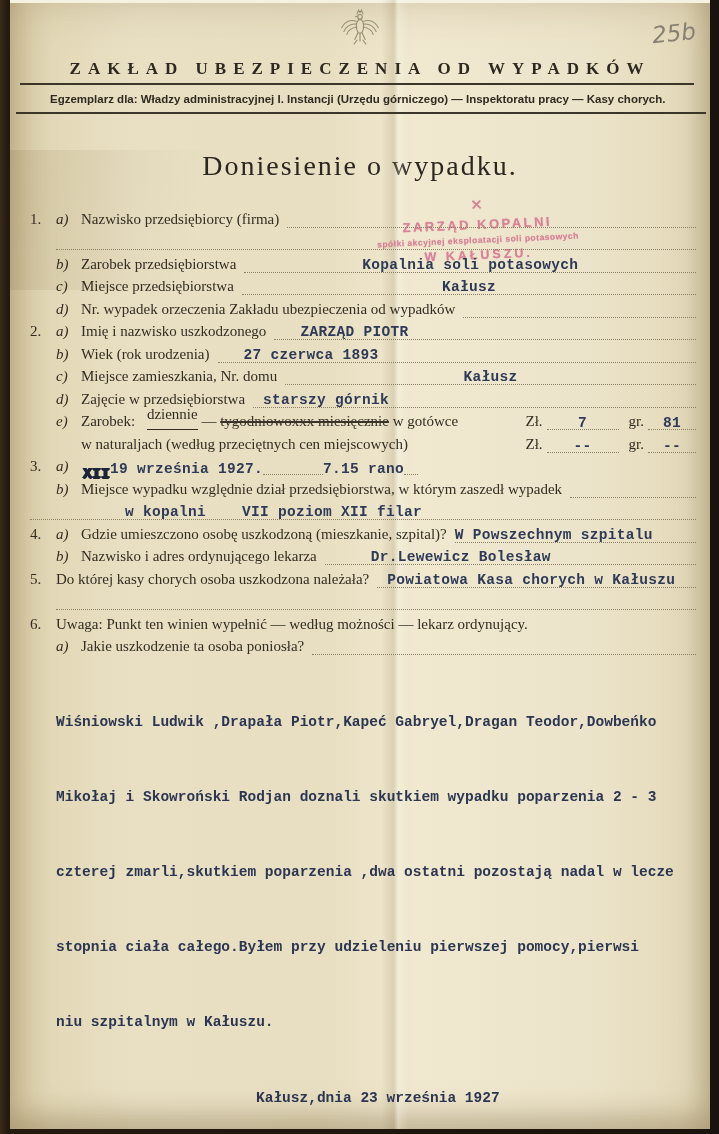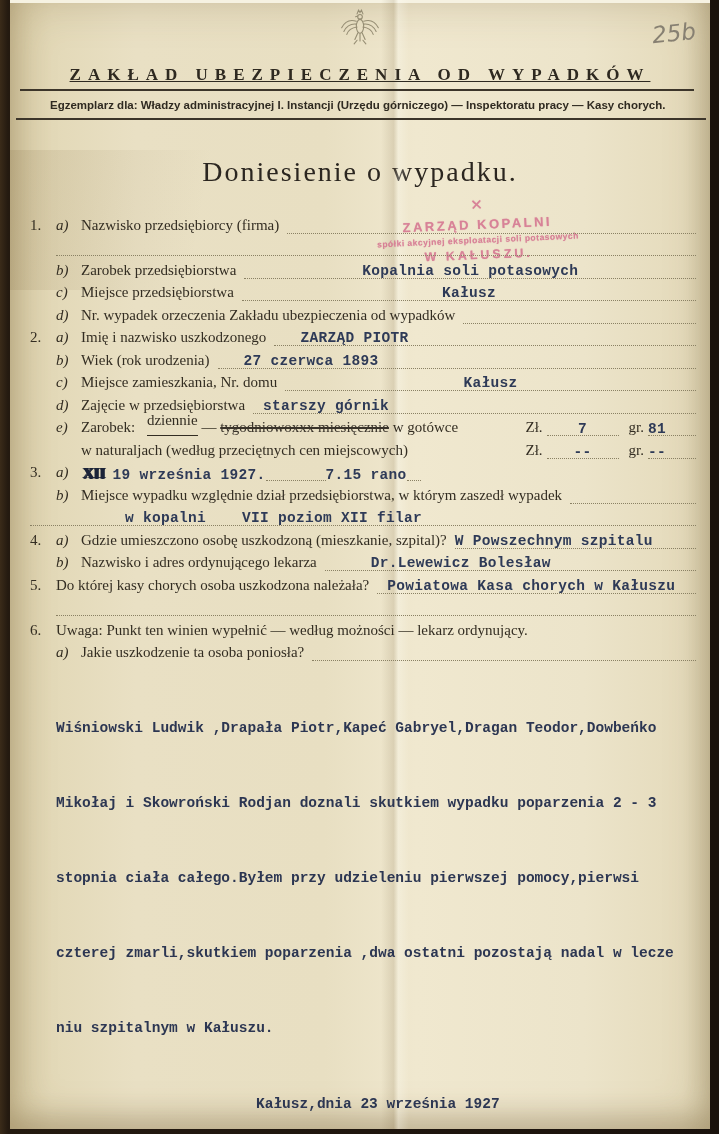--- a/index.html
+++ b/index.html
@@ -10,21 +10,21 @@
     background:linear-gradient(90deg,#d8cca6 0,#e3d9b8 6%,#e9e0c4 18%,#e8dfc2 45%,#f0e8cf 58%,#ece4ca 82%,#e5dbbc 96%,#d7cdac 100%);
     box-shadow:inset 0 0 46px rgba(115,90,45,.28), inset 0 -14px 22px rgba(110,85,45,.22);}
   .paper::before{content:"";position:absolute;top:0;left:0;right:0;height:3px;background:#f6f2e2;}
   .fold{position:absolute;top:0;bottom:0;left:53%;width:28px;pointer-events:none;
     background:linear-gradient(90deg,rgba(115,95,55,0) 0,rgba(115,95,55,.16) 45%,rgba(255,255,248,.28) 62%,rgba(115,95,55,0) 100%);}
   .crease{position:absolute;left:0;top:150px;width:45%;height:140px;pointer-events:none;
     background:linear-gradient(100deg,rgba(120,95,50,.14) 0,rgba(120,95,50,0) 60%);}
   
   .hdr{position:relative;text-align:center;padding-top:5px;}
   .eagle{display:inline-block;margin-top:2px;}
-  .org{font-weight:bold;font-size:17px;letter-spacing:7px;color:#2e2920;margin-top:8px;text-decoration:underline;}
+  .org{font-weight:bold;font-size:17px;letter-spacing:7px;color:#2e2920;margin-top:2px;}
   .rule1{height:2px;background:#3c352a;margin:4px 16px 0 10px;}
   .dist{font-family:"Liberation Sans","DejaVu Sans",sans-serif;font-weight:bold;font-size:11.5px;
     text-align:left;margin:8px 6px 0 8px;color:#2f2a21;padding-left:32px;}
   .rule2{height:2px;background:#3c352a;margin:7px 4px 0 6px;}
   .pencil{position:absolute;left:642px;top:20px;font-family:"DejaVu Sans",sans-serif;font-style:italic;
     font-size:23px;color:#878072;transform:rotate(-6deg);}
   .title{margin-top:36px;text-align:center;font-size:28px;letter-spacing:2px;color:#2b2620;}
   
   .stamp{position:absolute;left:350px;top:196px;width:235px;text-align:center;color:#d4718e;
     transform:rotate(-2.5deg);opacity:.85;font-family:"Liberation Sans","DejaVu Sans",sans-serif;
@@ -41,26 +41,26 @@
   .let{flex:none;width:25px;font-style:italic;}
   .lbl{flex:none;padding-right:8px;white-space:pre;}
   .fill{flex:1 1 auto;border-bottom:1px dotted #8a8164;min-height:18px;display:flex;align-items:center;}
   .tw{font-family:"Liberation Mono","DejaVu Sans Mono",monospace;font-weight:bold;color:#2e3a57;
     white-space:pre;font-size:14.5px;letter-spacing:.3px;position:relative;top:2px;}
   .c{justify-content:center;}
   .pl1 .tw{margin-left:10px;} .pl2 .tw{margin-left:26px;} .pl3 .tw{margin-left:46px;}
   .pl4 .tw{margin-left:95px;} .pp{white-space:pre;}
   .ul{border-bottom:1.5px solid #332d22;padding-bottom:6px;}
   .strike{text-decoration:line-through;text-decoration-thickness:2px;color:#39332a;}
-  .blob{font-family:Liberation Serif, serif;font-weight:bold;color:#1c2438;
-    text-shadow:1px 0 0 #1c2438,-1px 0 0 #1c2438,0 1px 0 #1c2438;margin:0 7px 0 2px;position:relative;top:1px;}
+  .blob{font-family:Liberation Mono, monospace;font-weight:bold;color:#1c2438;
+    text-shadow:1px 0 0 #1c2438,-1px 0 0 #1c2438,0 1px 0 #1c2438;margin:0 0 0 2px;position:relative;top:8px;}
   .gap{flex:1 1 auto;}
   .zl{flex:none;padding:0 4px 0 10px;}
   .wfill{flex:none;width:72px;border-bottom:1px dotted #8a8164;min-height:18px;display:flex;align-items:flex-end;justify-content:center;}
-  .wfill2{flex:none;width:48px;border-bottom:1px dotted #8a8164;min-height:18px;display:flex;align-items:flex-end;justify-content:flex-start;}
+  .wfill2{flex:none;width:48px;border-bottom:1px dotted #8a8164;min-height:18px;display:flex;align-items:flex-end;justify-content:center;}
   
   .rep{margin:5px 0 0 26px;font-family:"Liberation Mono","DejaVu Sans Mono",monospace;font-weight:bold;
     color:#2c3652;font-size:14.5px;line-height:25px;white-space:pre;}
   .repdate{margin:1px 0 0 200px;}
 </style>
 </head>
 <body>
 
 <div class="scan">
   <div class="paper">
@@ -269,22 +269,22 @@
         <div class="row">
           <span class="num"></span>
           <span class="let">a)</span>
           <span class="lbl">Jakie uszkodzenie ta osoba poniosła?</span>
           <span class="fill"></span>
         </div>
 
         <div class="rep">
           <div>Wiśniowski Ludwik ,Drapała Piotr,Kapeć Gabryel,Dragan Teodor,Dowbeńko</div>
           <div>Mikołaj i Skowroński Rodjan doznali skutkiem wypadku poparzenia 2 - 3</div>
+          <div>czterej zmarli,skutkiem poparzenia ,dwa ostatni pozostają nadal w lecze</div>
           <div>stopnia ciała całego.Byłem przy udzieleniu pierwszej pomocy,pierwsi</div>
-          <div>czterej zmarli,skutkiem poparzenia ,dwa ostatni pozostają nadal w lecze</div>
           <div>niu szpitalnym w Kałuszu.</div>
           <div class="repdate">Kałusz,dnia 23 września 1927</div>
           
         </div>
 
       </div>
     </div>
   </div>
 </div>
 

